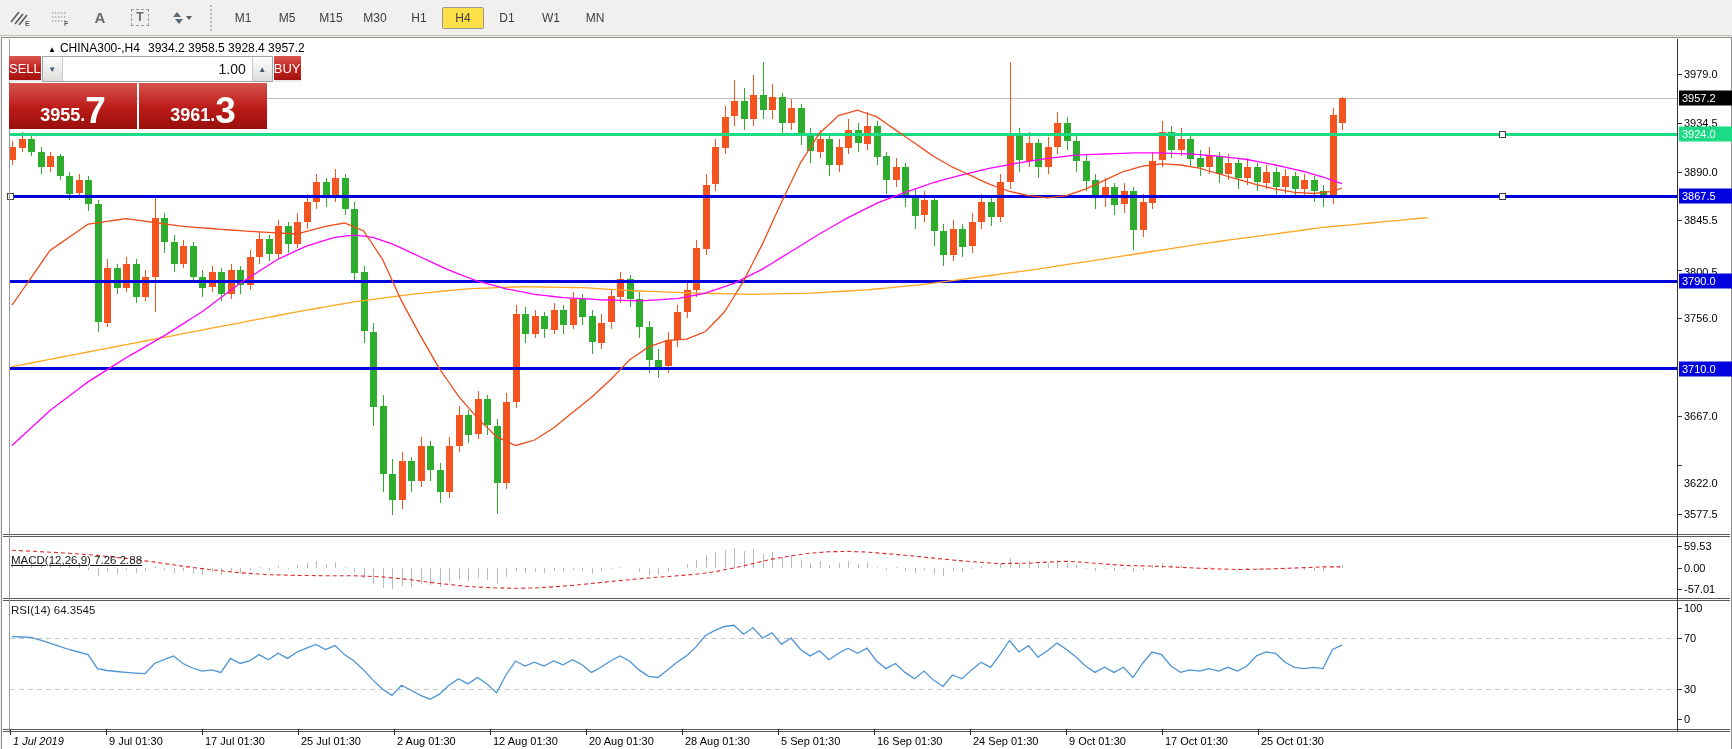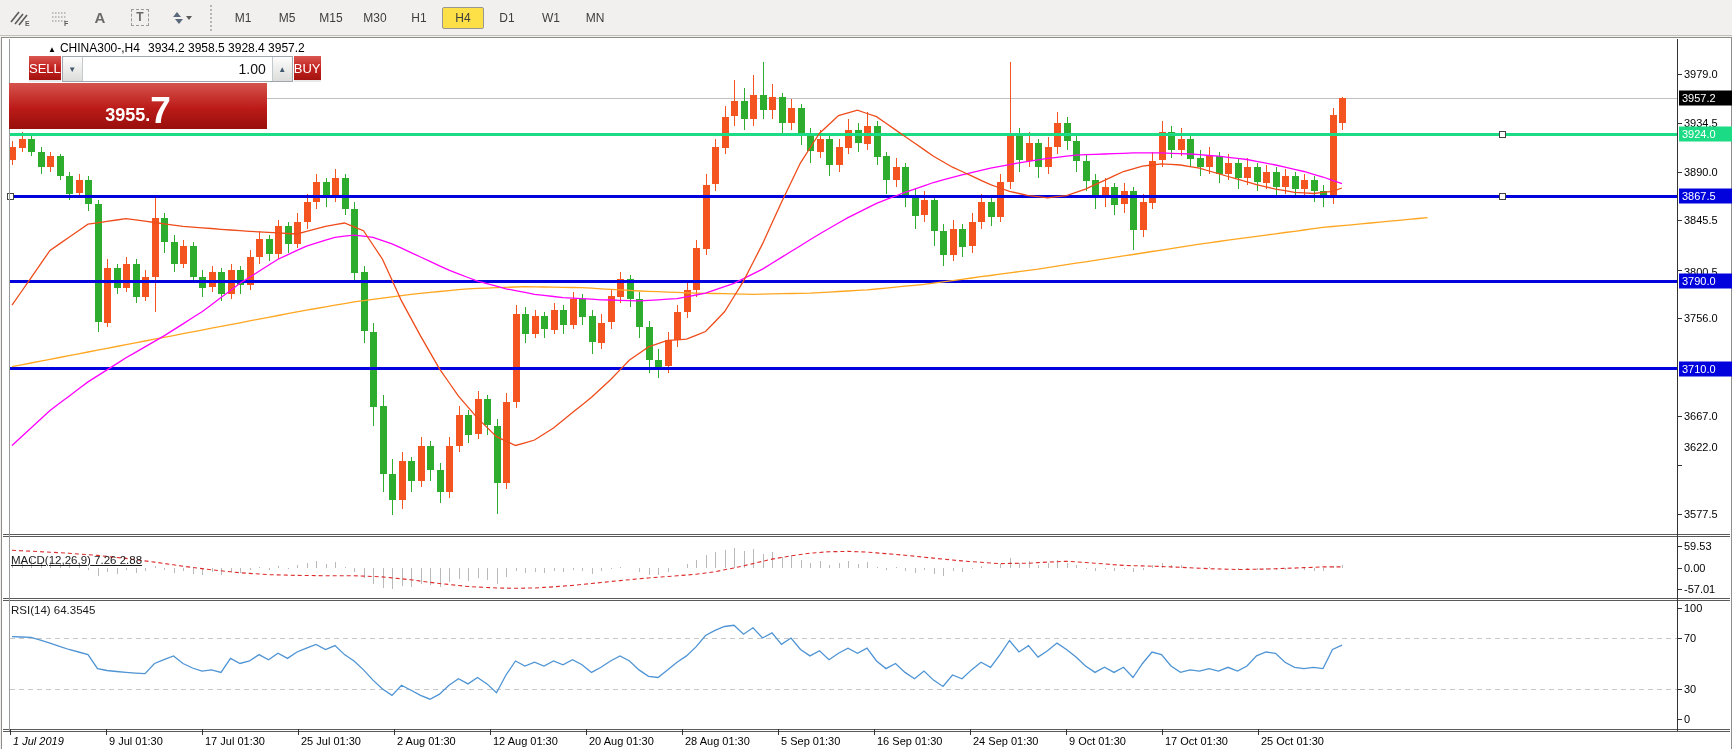--- a/index.html
+++ b/index.html
@@ -13,21 +13,21 @@
   .tf-btn.active{background:#fde047;border:1px solid #9a9792;}
   
   #chartwin{position:absolute;left:1px;top:37px;width:1729px;height:711px;background:#ffffff;border:1px solid #8f8d8a;}
   #overlay-svg{position:absolute;left:0;top:0;}
   #chart-title{position:absolute;left:10px;top:3px;font-size:12px;color:#000;white-space:nowrap;z-index:5;margin-left:36px;}
   #chart-title .caret{font-size:8px;margin-right:4px;}
   #chart-title .ohlc{margin-left:8px;}
   .ind-label{position:absolute;left:9px;font-size:11.5px;color:#1a1a1a;z-index:5;white-space:nowrap;}
   
   #trade-panel{position:absolute;left:7px;top:18px;width:258px;z-index:6;}
-  #tp-row1{display:flex;height:26px;padding-left:20px;}
+  #tp-row1{display:flex;height:26px;}
   .tp-btn{background:linear-gradient(#da5750,#c22220 50%,#a31310);color:#fff;font-size:13px;display:flex;align-items:center;justify-content:center;cursor:pointer;border-bottom:2px solid #e9e9e9;}
   #tp-sell-btn{width:66px;}
   #tp-buy-btn{width:60px;margin-left:1px;}
   #tp-vol{flex:1;display:flex;border:1px solid #9fa6ad;background:#fff;margin-left:1px;}
   .spin{width:19px;background:linear-gradient(#fdfdfd,#dcdcda);display:flex;align-items:center;justify-content:center;font-size:8px;color:#41586e;cursor:pointer;}
   .spin.left{border-right:1px solid #c4c9ce;}
   .spin.right{border-left:1px solid #c4c9ce;}
   #tp-vol input{flex:1;border:0;outline:0;font-size:14px;text-align:right;padding-right:6px;font-family:"Liberation Sans",sans-serif;color:#111;min-width:0;}
   #tp-row2{display:flex;margin-top:1px;height:46px;}
   .tp-price{flex:1;background:linear-gradient(#d6534d,#bb1b18 55%,#980f0c);color:#fff;display:flex;align-items:flex-end;justify-content:center;padding-bottom:3px;cursor:pointer;}
@@ -104,20 +104,24 @@
           <div class="spin left">▼</div>
           <input value="1.00" style="">
           <div class="spin right">▲</div>
         </div>
         <div class="tp-btn" id="tp-buy-btn">BUY</div>
       </div>
       <div id="tp-row2">
         <div class="tp-price">
           <span class="small">3955.</span>
             <span class="big">7</span>
+        </div>
+        <div class="tp-price">
+          <span class="small">3961.</span>
+            <span class="big">3</span>
         </div>
       </div>
     </div>
 
     <div class="ind-label" style="top:516px;text-decoration:underline;">
       <span>MACD(12,26,9)</span> <span>7.26 2.88</span>
     </div>
     <div class="ind-label" style="top:566px;">
       <span>RSI(14)</span> <span>64.3545</span>
     </div>
@@ -196,21 +200,21 @@
       </svg>
     <div id="axis-col"></div>
     <div id="date-row"></div>
   <div class="tick-label" style="top: 36px; left: 1682px;">3979.0</div>
       <div class="tick-label" style="top: 84.7675px; left: 1682px;">3934.5</div>
       <div class="tick-label" style="top: 133.535px; left: 1682px;">3890.0</div>
       <div class="tick-label" style="top: 182.303px; left: 1682px;">3845.5</div>
       <div class="tick-label" style="top: 234px; left: 1682px;">3800.5</div>
       <div class="tick-label" style="top: 280.386px; left: 1682px;">3756.0</div>
       <div class="tick-label" style="top: 377.921px; left: 1682px;">3667.0</div>
-      <div class="tick-label" style="top: 409px; left: 1682px; text-align: right;">3622.0</div>
+      <div class="tick-label" style="top: 445px; left: 1682px; text-align: right;">3622.0</div>
       <div class="tick-label" style="top: 476.004px; left: 1682px;">3577.5</div>
       <div class="tick-label" style="top: 508.004px;">59.53</div>
       <div class="tick-label" style="top: 530px;">0.00</div>
       <div class="tick-label" style="top: 551.065px;">-57.01</div>
       <div class="tick-label" style="top: 570px;">100</div>
       <div class="tick-label" style="top: 600px;">70</div>
       <div class="tick-label" style="top: 651px;">30</div>
       <div class="tick-label" style="top: 681px;">0</div>
       <div class="badge" style="top: 59.8906px; background: rgb(0, 0, 0);">3957.2</div>
       <div class="badge" style="top: 96.2745px; background: rgb(27, 220, 132);">3924.0</div>

